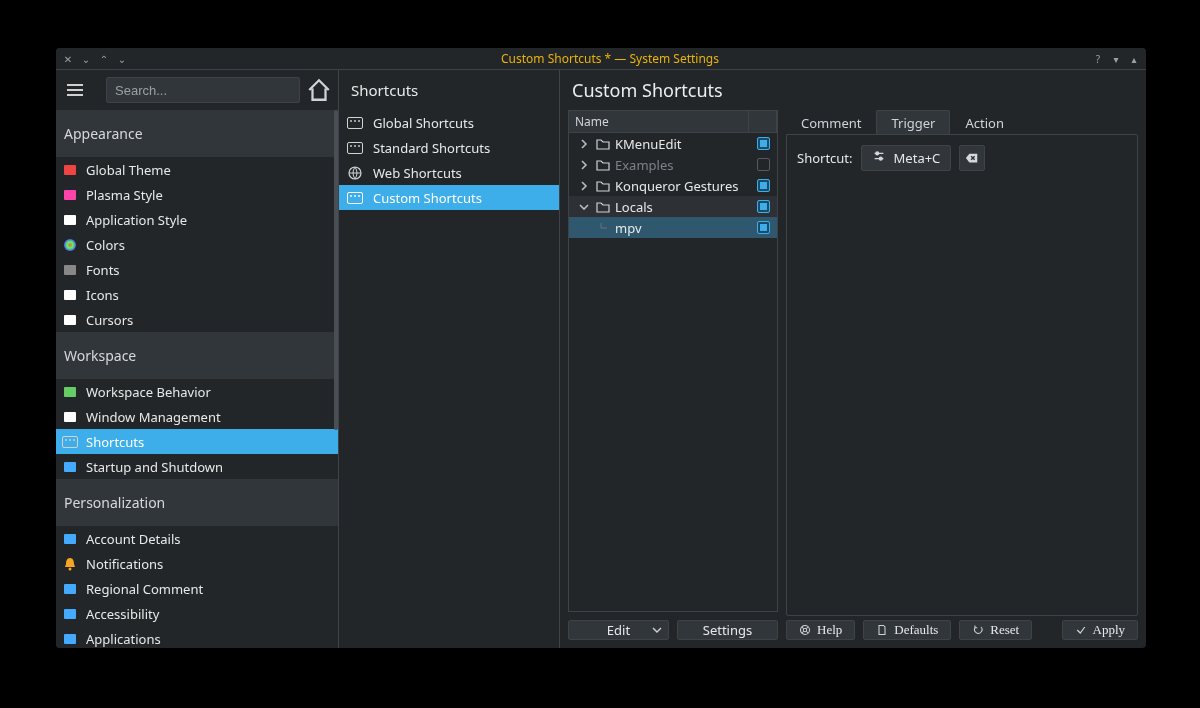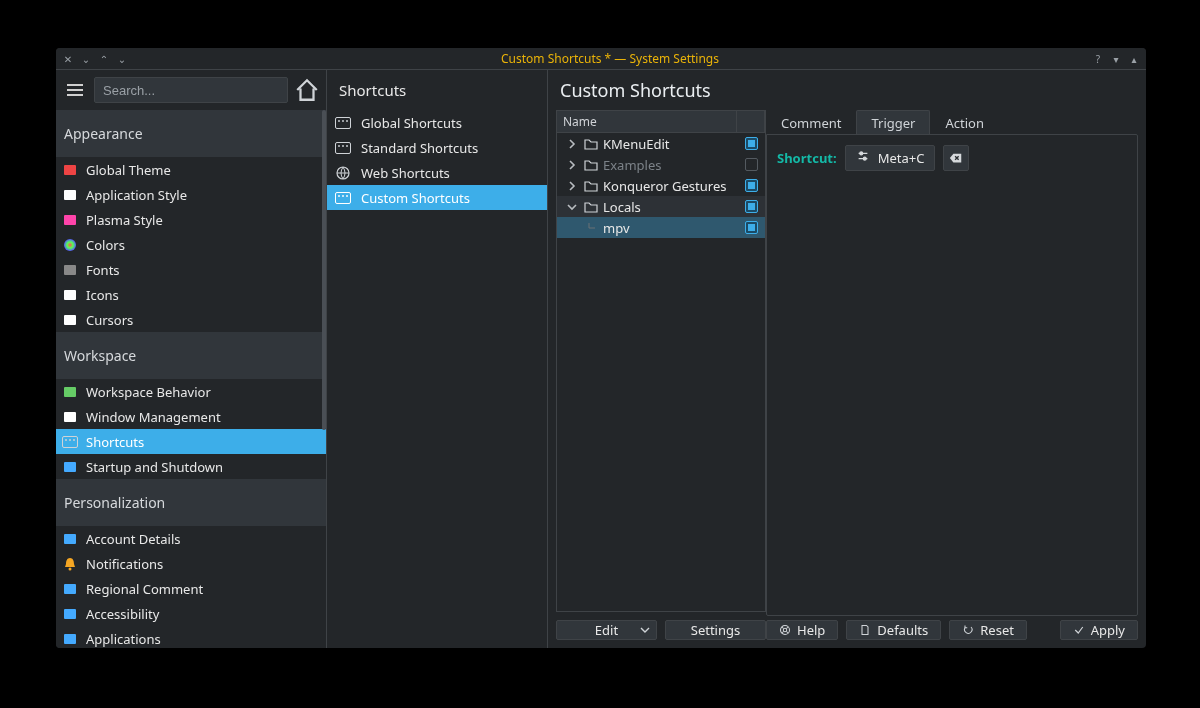--- a/index.html
+++ b/index.html
@@ -39,21 +39,21 @@
   .tb-left span{width:12px;height:12px;display:flex;align-items:center;justify-content:center;color:#9aa0a6;font-size:10px;}
   .tb-title{flex:1;text-align:center;color:#eab308;}
   .tb-right{display:flex;gap:6px;padding-right:6px;}
   .tb-right span{width:12px;height:12px;display:flex;align-items:center;justify-content:center;color:#9aa0a6;font-size:10px;}
 
   .content{flex:1;display:flex;min-height:0;}
   .col-sidebar{flex:0 0 221px;background:var(--bg0);display:flex;flex-direction:column;border-right:1px solid var(--border-dark);min-height:0;}
   .sb-top{height:40px;display:flex;align-items:center;gap:6px;padding:0 6px;}
   .hamburger{width:26px;height:26px;display:flex;flex-direction:column;justify-content:center;align-items:center;gap:3px;cursor:pointer;}
   .hamburger div{width:16px;height:2px;background:#d0d0d0;}
-  .search{flex:1;height:26px;background:var(--bg2);border:1px solid var(--border-dark);border-radius:2px;color:var(--txt);padding:0 8px;font-size:13px;}
+  .search{flex:1;height:26px;background:var(--bg2);border:1px solid var(--border-dark);border-radius:2px;color:var(--txt);padding:0 8px;font-size:13px;margin-left:12px;}
   .search::placeholder{color:#9aa0a6;}
   .home-ic{width:26px;height:26px;display:flex;align-items:center;justify-content:center;cursor:pointer;}
   .sb-body{flex:1;overflow:hidden;position:relative;}
   .sb-scroll{position:absolute;right:0;top:0;bottom:0;width:4px;}
   .sb-thumb{position:absolute;right:0;top:0;width:4px;height:320px;background:#4a4f55;border-radius:2px;}
   .group-hdr{background:var(--bg2);color:#d6d9dc;font-size:14px;padding:14px 8px;}
   .sb-item{display:flex;align-items:center;gap:8px;height:25px;padding:0 6px;cursor:pointer;}
   .sb-item.sel{background:var(--sel);color:#fff;}
   .ic{width:16px;height:16px;flex:0 0 16px;display:flex;align-items:center;justify-content:center;}
   .ic svg{width:16px;height:16px;}
@@ -62,21 +62,21 @@
   .mid-hdr{height:40px;display:flex;align-items:center;padding:0 12px;font-size:15px;color:#e8e8e8;}
   .mid-item{display:flex;align-items:center;gap:10px;height:25px;padding:0 8px;cursor:pointer;}
   .mid-item.sel{background:var(--sel);color:#fff;}
   .kbd-ic{width:18px;height:12px;border:1px solid currentColor;border-radius:2px;position:relative;}
   .kbd-ic::before{content:"";position:absolute;inset:2px 2px 4px 2px;background-image:
     linear-gradient(currentColor,currentColor),linear-gradient(currentColor,currentColor),linear-gradient(currentColor,currentColor);
     background-size:2px 2px;background-position:0 0,4px 0,8px 0;background-repeat:no-repeat;opacity:.7;}
 
   .col-main{flex:1;display:flex;flex-direction:column;min-width:0;padding:0 8px 8px 8px;}
   .main-title{height:40px;display:flex;align-items:center;font-size:18px;color:#eaeef1;padding-left:4px;}
-  .main-body{flex:1;display:flex;min-height:0;}
+  .main-body{flex:1;display:flex;gap:8px;min-height:0;}
   .tree-pane{flex:0 0 210px;display:flex;flex-direction:column;gap:8px;min-height:0;}
   .tree{flex:1;border:1px solid var(--border-dark);background:var(--bg0);display:flex;flex-direction:column;min-height:0;}
   .tree-hdr{display:flex;height:22px;}
   .tree-hdr div{background:var(--bg2);border-right:1px solid var(--border-dark);border-bottom:1px solid var(--border-dark);display:flex;align-items:center;padding:0 6px;color:#d0d3d7;font-size:12px;}
   .th-name{flex:1;}
   .th-en{width:28px;}
   .tree-rows{flex:1;overflow:hidden;}
   .trow{display:flex;align-items:center;height:21px;}
   .tcell-name{flex:1;display:flex;align-items:center;gap:4px;min-width:0;}
   .tcell-en{width:28px;display:flex;align-items:center;justify-content:center;}
@@ -94,25 +94,25 @@
   .combo{flex:1;position:relative;}
   .combo .dd{position:absolute;right:6px;}
   .btn{flex:1;}
 
   .right-pane{flex:1;display:flex;flex-direction:column;min-width:0;}
   .tabs{display:flex;gap:0;height:24px;}
   .tab{padding:0 14px;display:flex;align-items:center;border:1px solid transparent;border-bottom:none;color:#cfd3d7;cursor:pointer;font-size:13px;border-radius:2px 2px 0 0;}
   .tab.sel{background:var(--bg2);border-color:var(--border-dark);}
   .tabpanel{flex:1;border:1px solid var(--border-dark);background:var(--bg0);padding:10px;border-radius:0 2px 2px 2px;}
   .form-row{display:flex;align-items:center;gap:8px;}
-  .lbl{color:#14b8a6;font-weight:bold;}
+  .lbl{color:#e5e5e5;}
   .shortcut-btn{height:26px;background:var(--bg2);border:1px solid var(--border-dark);border-radius:2px;display:flex;align-items:center;gap:8px;padding:0 10px;cursor:pointer;}
   .clr-btn{width:26px;height:26px;background:var(--bg2);border:1px solid var(--border-dark);border-radius:2px;display:flex;align-items:center;justify-content:center;cursor:pointer;}
 
-  .footer{display:flex;gap:8px;margin-top:4px;}
+  .footer{display:flex;gap:8px;margin-top:4px;font-family:Liberation Serif, serif;}
   .footer .btn{flex:0 0 auto;padding:0 12px;gap:6px;}
   .footer .spacer{flex:1;}
 </style>
 </head>
 <body>
 
 <div class="window">
 
   <div class="titlebar">
     <div class="tb-left">
@@ -152,32 +152,32 @@
               <span class="ic">
                 <svg viewBox="0 0 16 16">
                   <rect x="2" y="3" width="12" height="10" rx="1" fill="#e44"></rect>
                 </svg>
               </span>
               <span>Global Theme</span>
             </div>
             <div class="sb-item">
               <span class="ic">
                 <svg viewBox="0 0 16 16">
+                  <rect x="2" y="3" width="12" height="10" rx="1" fill="#f4a"></rect>
+                </svg>
+              </span>
+              <span>Plasma Style</span>
+            </div>
+            <div class="sb-item">
+              <span class="ic">
+                <svg viewBox="0 0 16 16">
                   <rect x="2" y="3" width="12" height="10" rx="1" fill="#fff"></rect>
                 </svg>
               </span>
               <span>Application Style</span>
-            </div>
-            <div class="sb-item">
-              <span class="ic">
-                <svg viewBox="0 0 16 16">
-                  <rect x="2" y="3" width="12" height="10" rx="1" fill="#f4a"></rect>
-                </svg>
-              </span>
-              <span>Plasma Style</span>
             </div>
             <div class="sb-item">
               <span class="ic">
                 <svg viewBox="0 0 16 16">
                   <circle cx="8" cy="8" r="6" fill="url(#g1)"></circle>
                   <defs>
                     <radialGradient id="g1">
                       <stop offset="0" stop-color="#f55"></stop>
                       <stop offset=".5" stop-color="#5f5"></stop>
                       <stop offset="1" stop-color="#55f"></stop>

